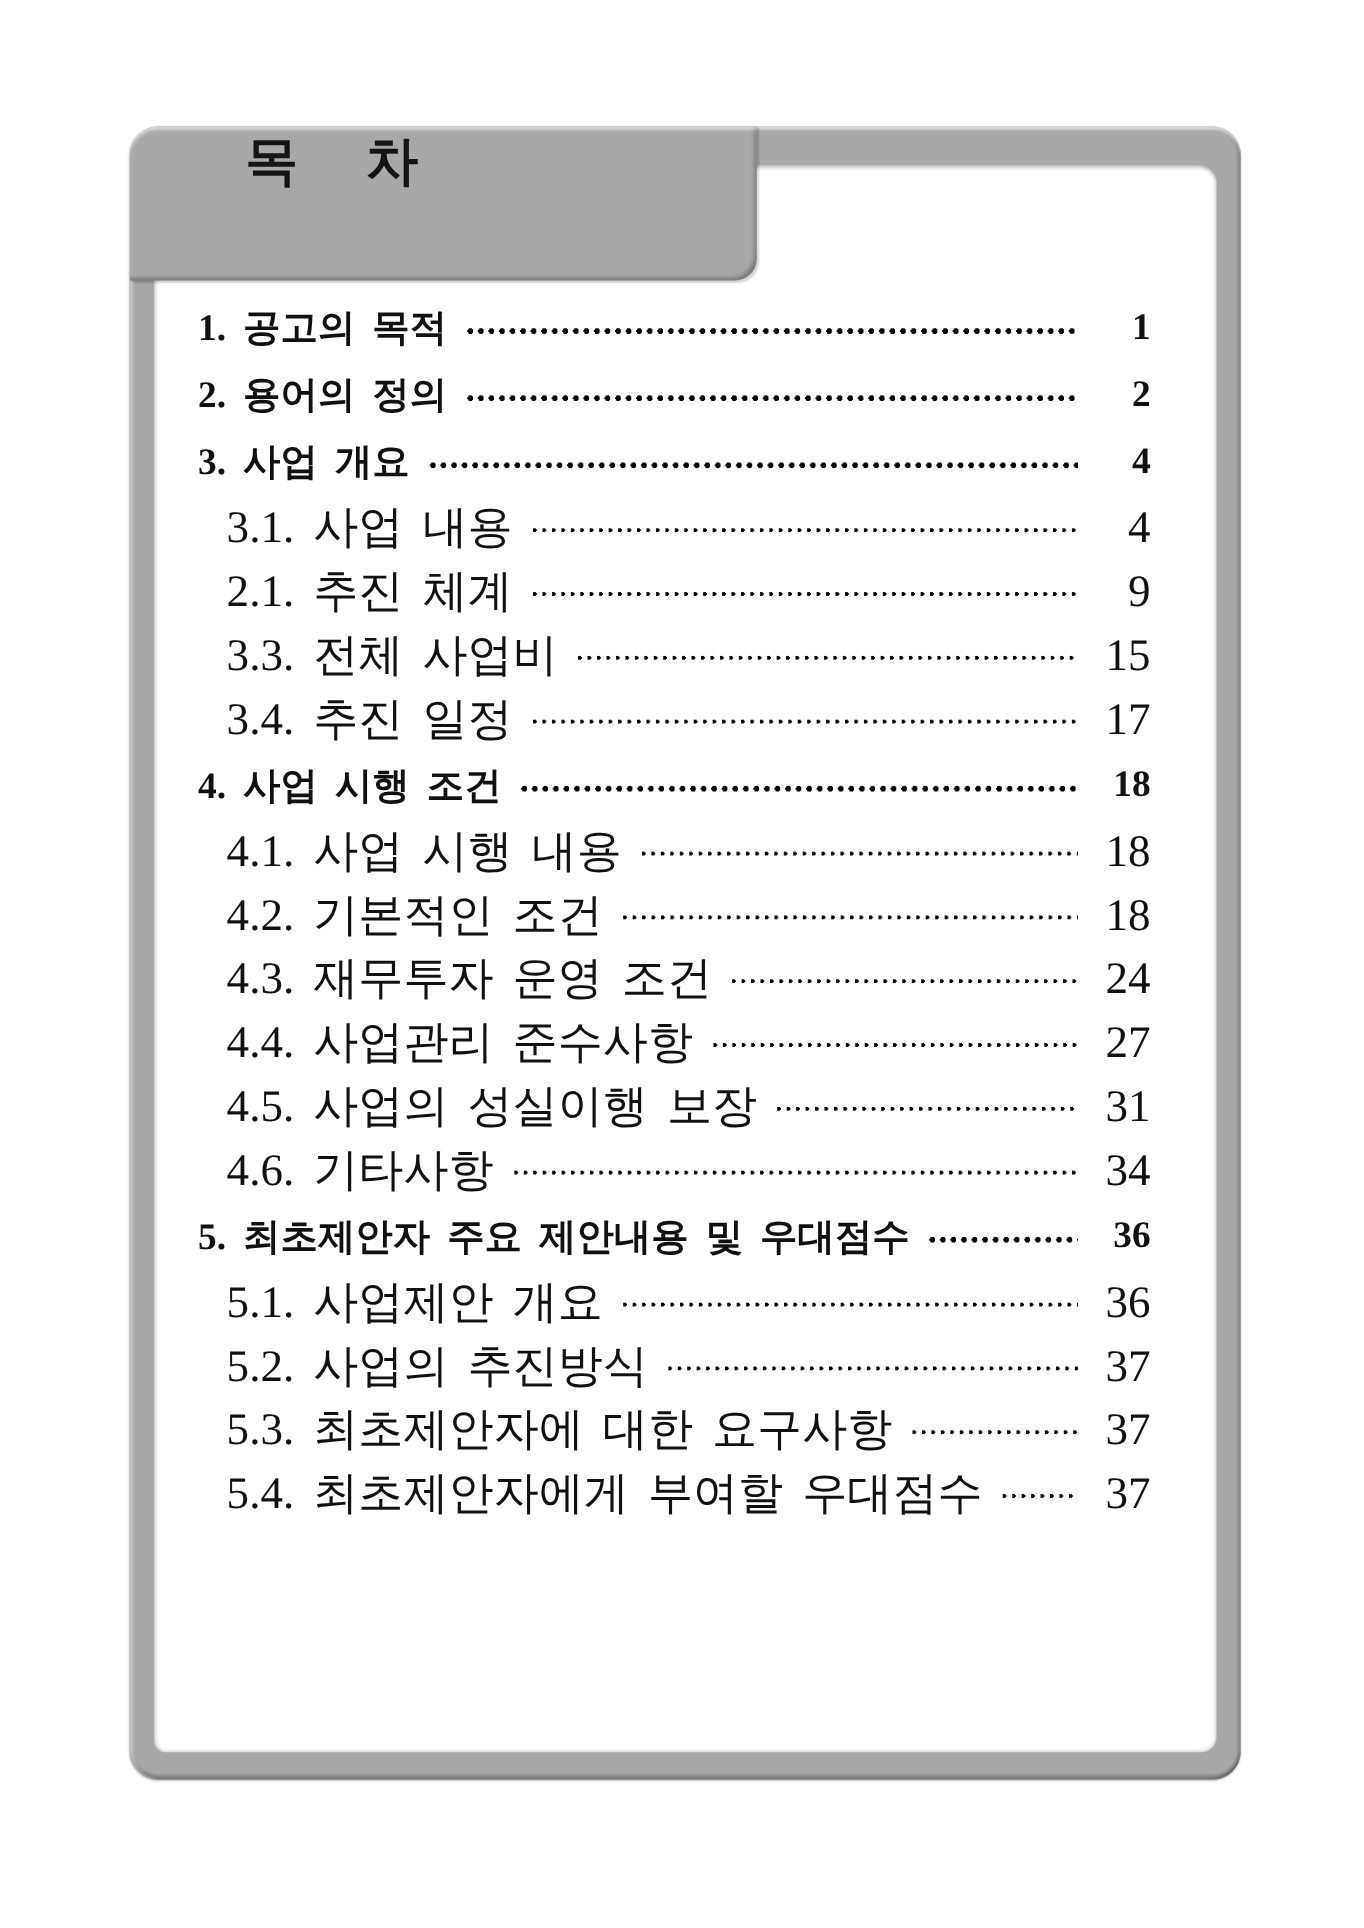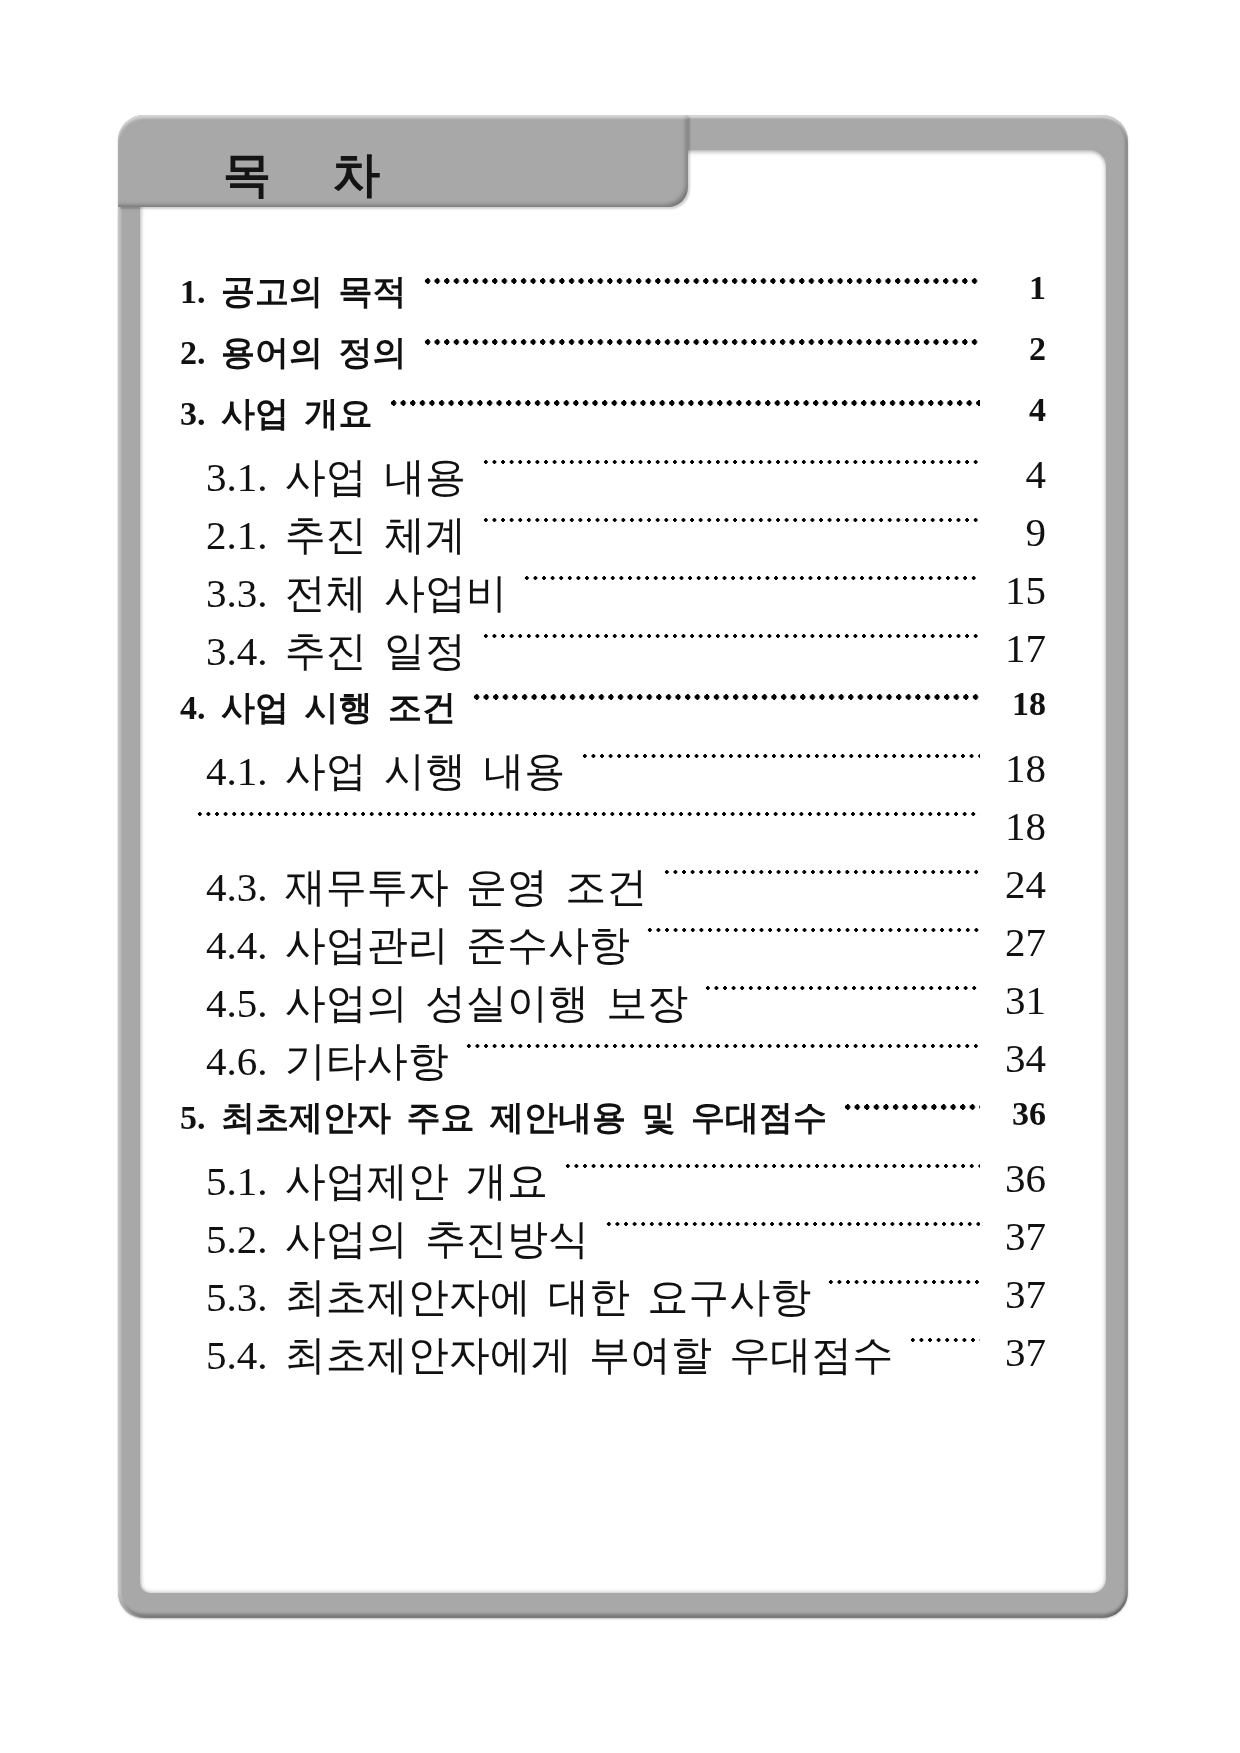--- a/index.html
+++ b/index.html
@@ -34,48 +34,48 @@
     box-shadow:
       inset 0 4px 4px -2px rgba(0,0,0,.30),
       inset 4px 0 4px -3px rgba(0,0,0,.25),
       inset -4px 0 4px -3px rgba(0,0,0,.18),
       inset 0 -4px 4px -3px rgba(0,0,0,.20);
   }
   
   .tab{
     position:absolute;
     left:0;top:0;
-    width:570px;height:92px;
+    width:570px;height:140px;
     background:var(--frame-gray,#a8a8a8);
     border-radius:26px 0 20px 0;
     box-shadow:
       inset 0 4px 3px -1px rgba(255,255,255,.55),
       inset -4px -4px 4px -2px rgba(0,0,0,.30),
       2px 2px 2px rgba(0,0,0,.18);
-    display:flex;align-items:flex-end;
+    display:flex;align-items:flex-start;
     z-index:2;
   }
   .tab-title{
     padding-left:105px;
     font-family:"Liberation Sans","DejaVu Sans",sans-serif;
     font-weight:bold;
     font-size:48px;
     letter-spacing:2px;
     word-spacing:44px;
     color:#141414;
   }
   
   .toc{
     position:absolute;
     left:40px;right:60px;top:116px;
     z-index:1;
   }
   .row{
     display:flex;
-    align-items:flex-start;
+    align-items:center;
     height:58px;
     white-space:nowrap;
   }
   .row .label{word-spacing:7px;}
   .row .leader{
     flex:1;
     height:12px;
     margin:6px 12px 0 16px;
     background-repeat:repeat-x;
     background-position:left center;
@@ -142,20 +142,21 @@
     <span class="label">4. 사업 시행 조건</span>
     <span class="leader"></span>
     <span class="pagenum">18</span>
   </div>
           <div class="row lvl2">
     <span class="label">4.1. 사업 시행 내용</span>
     <span class="leader"></span>
     <span class="pagenum">18</span>
   </div>
           <div class="row lvl2">
+    <span class="label">4.2. 기본적인 조건</span>
     <span class="leader"></span>
     <span class="pagenum">18</span>
   </div>
           <div class="row lvl2">
     <span class="label">4.3. 재무투자 운영 조건</span>
     <span class="leader"></span>
     <span class="pagenum">24</span>
   </div>
           <div class="row lvl2">
     <span class="label">4.4. 사업관리 준수사항</span>

